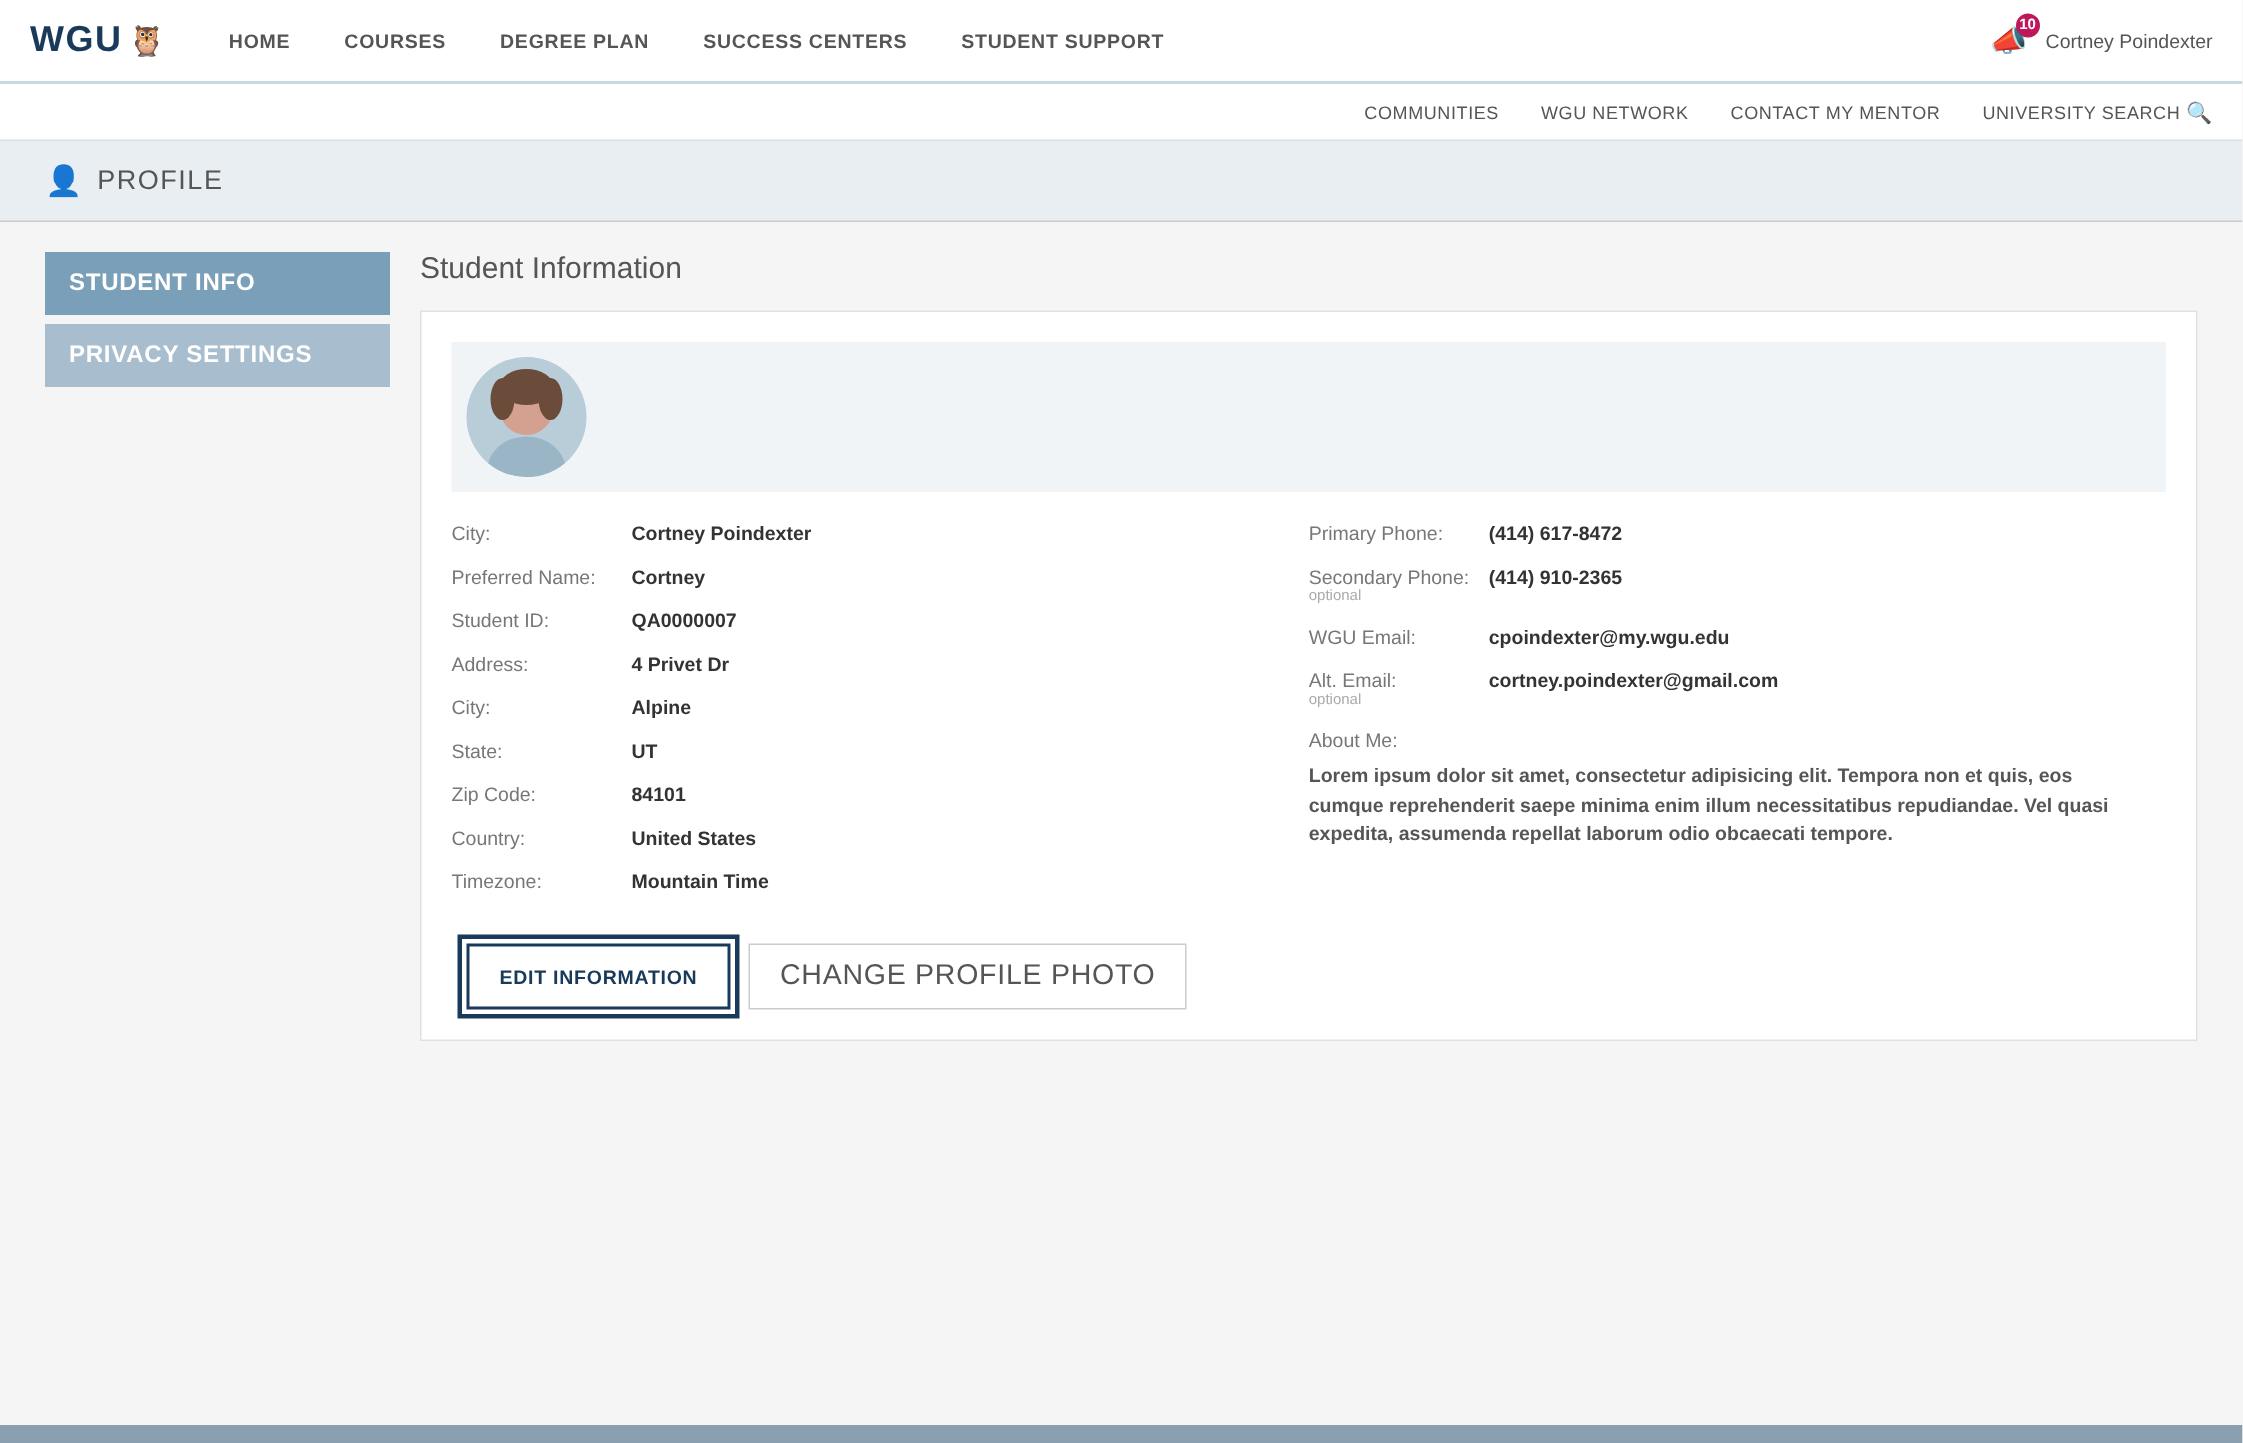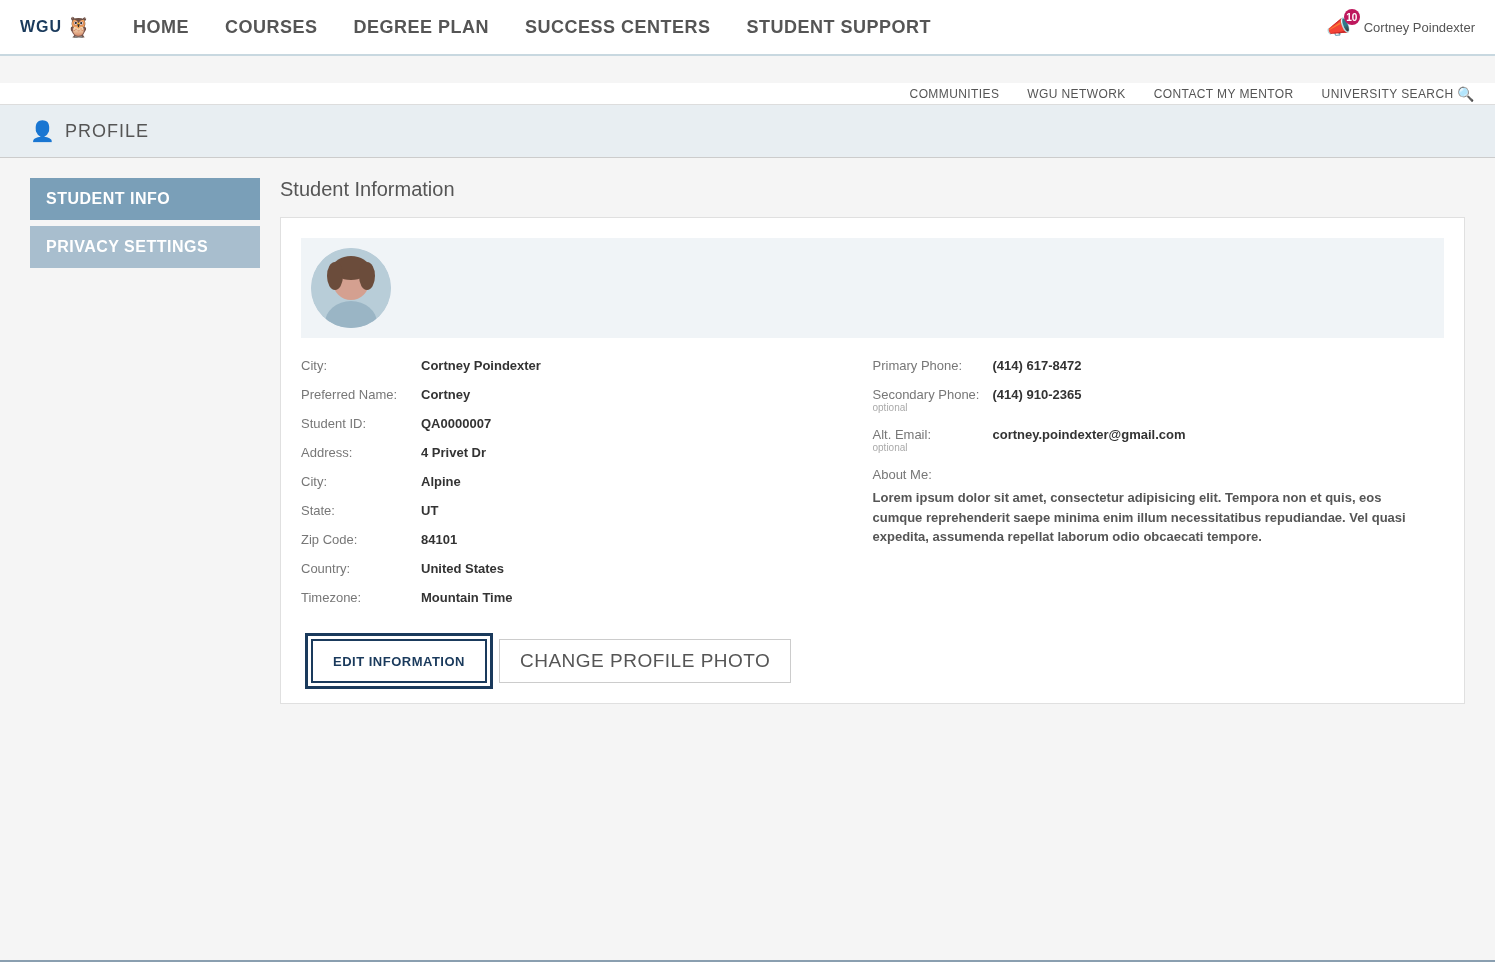--- a/index.html
+++ b/index.html
@@ -13,39 +13,39 @@
       align-items: center;
       padding: 0 20px;
       height: 56px;
     }
     .logo {
       display: flex;
       align-items: center;
       margin-right: 30px;
     }
     .logo-text {
-      font-size: 16px;
+      font-size: 24px;
       font-weight: bold;
       color: #1a3a5c;
       letter-spacing: 1px;
     }
     .logo-owl {
       font-size: 20px;
       margin-left: 4px;
     }
     .main-nav {
       display: flex;
       align-items: center;
       gap: 24px;
       flex: 1;
     }
     .main-nav a {
       text-decoration: none;
       color: #555;
-      font-size: 18px;
+      font-size: 13px;
       font-weight: 600;
       letter-spacing: 0.5px;
       text-transform: uppercase;
       padding-left: 12px;
     }
     .top-nav-right {
       display: flex;
       align-items: center;
       gap: 12px;
     }
@@ -78,23 +78,22 @@
     }
 
     
     .secondary-nav {
       background: #fff;
       border-bottom: 1px solid #ddd;
       display: flex;
       justify-content: flex-end;
       align-items: center;
       padding: 0 20px;
-      height: 22px;
+      height: 38px;
       gap: 28px;
-      margin-top: 27px;
     }
     .secondary-nav a {
       text-decoration: none;
       color: #555;
       font-size: 12px;
       text-transform: uppercase;
       letter-spacing: 0.4px;
     }
     .search-icon-nav {
       color: #555;
@@ -385,20 +384,24 @@
             <span class="info-value">(414) 617-8472</span>
           </div>
           <div class="info-row">
             <span class="info-label">
               <span>Secondary Phone:</span>
               <br><span class="info-value optional-note">optional</span>
             </span>
             <span class="info-value">(414) 910-2365</span>
           </div>
           <div class="info-row">
+            <span class="info-label">WGU Email:</span>
+            <span class="info-value">cpoindexter@my.wgu.edu</span>
+          </div>
+          <div class="info-row">
             <span class="info-label">
               <span>Alt. Email:</span>
               <br><span class="info-value optional-note">optional</span>
             </span>
             <span class="info-value">cortney.poindexter@gmail.com</span>
           </div>
           <div class="about-section">
             <div class="about-label">About Me:</div>
             <div class="about-text">Lorem ipsum dolor sit amet, consectetur adipisicing elit. Tempora non et quis, eos cumque reprehenderit saepe minima enim illum necessitatibus repudiandae. Vel quasi expedita, assumenda repellat laborum odio obcaecati tempore.</div>
           </div>

